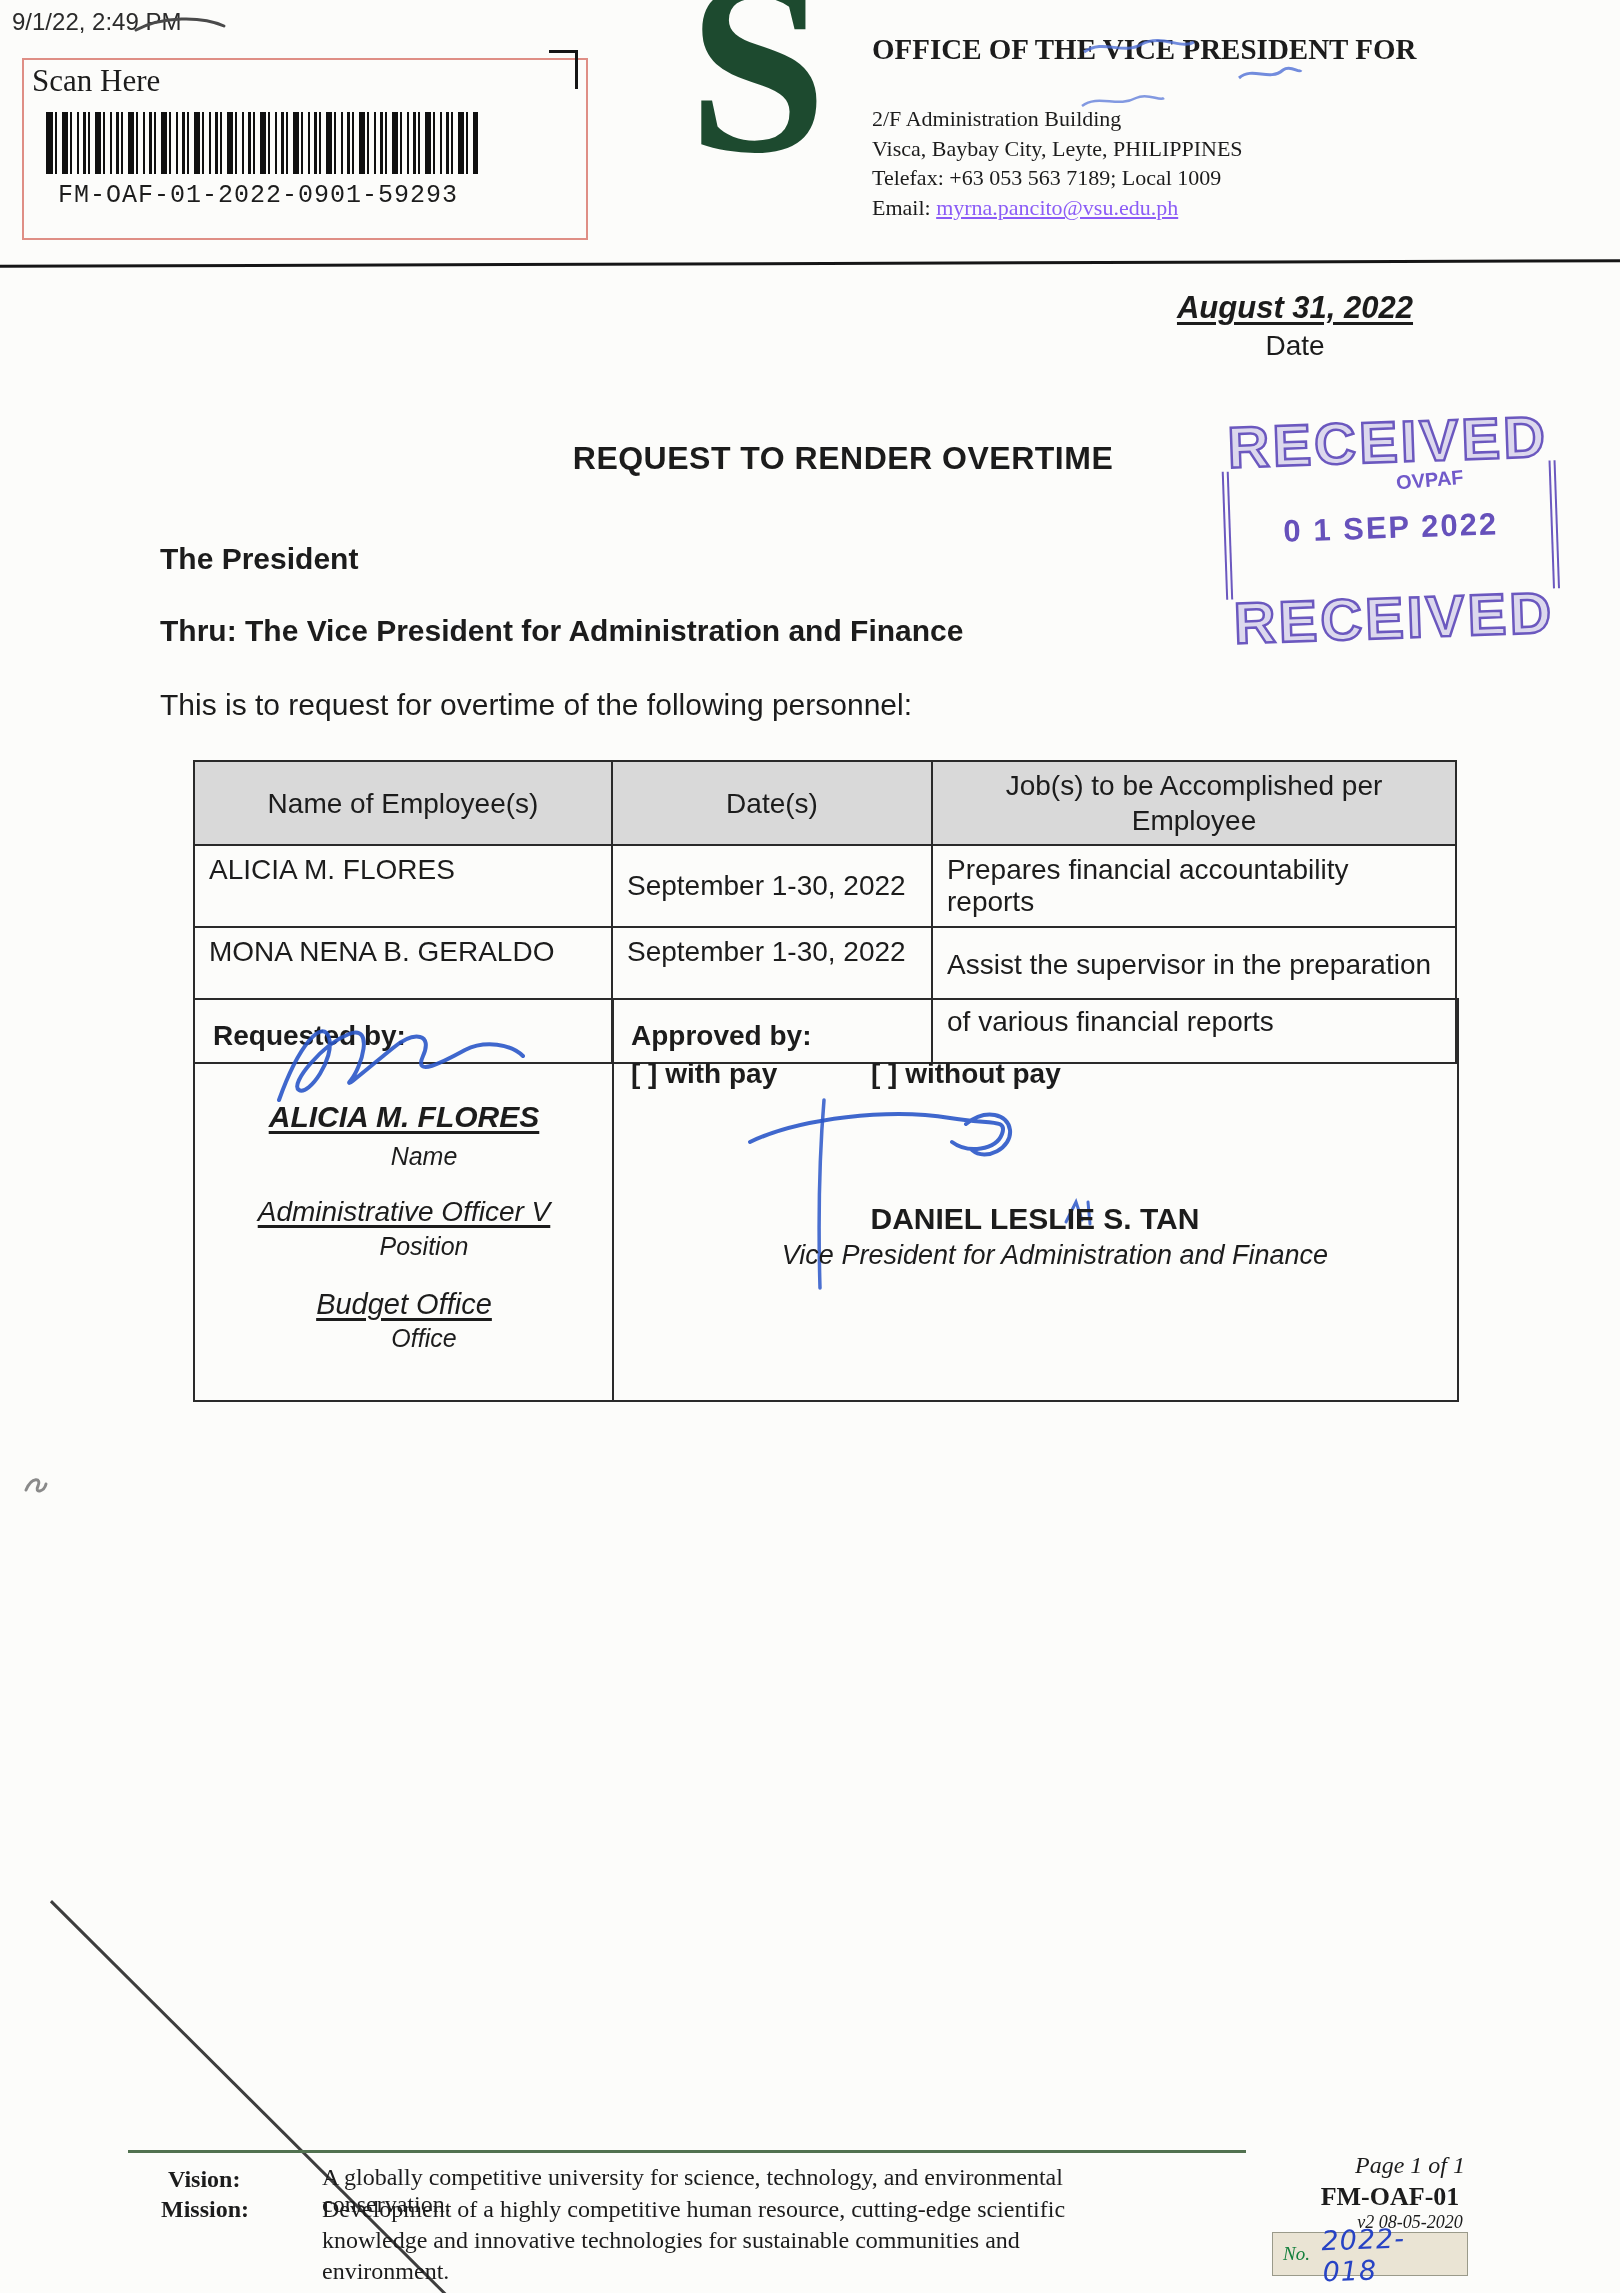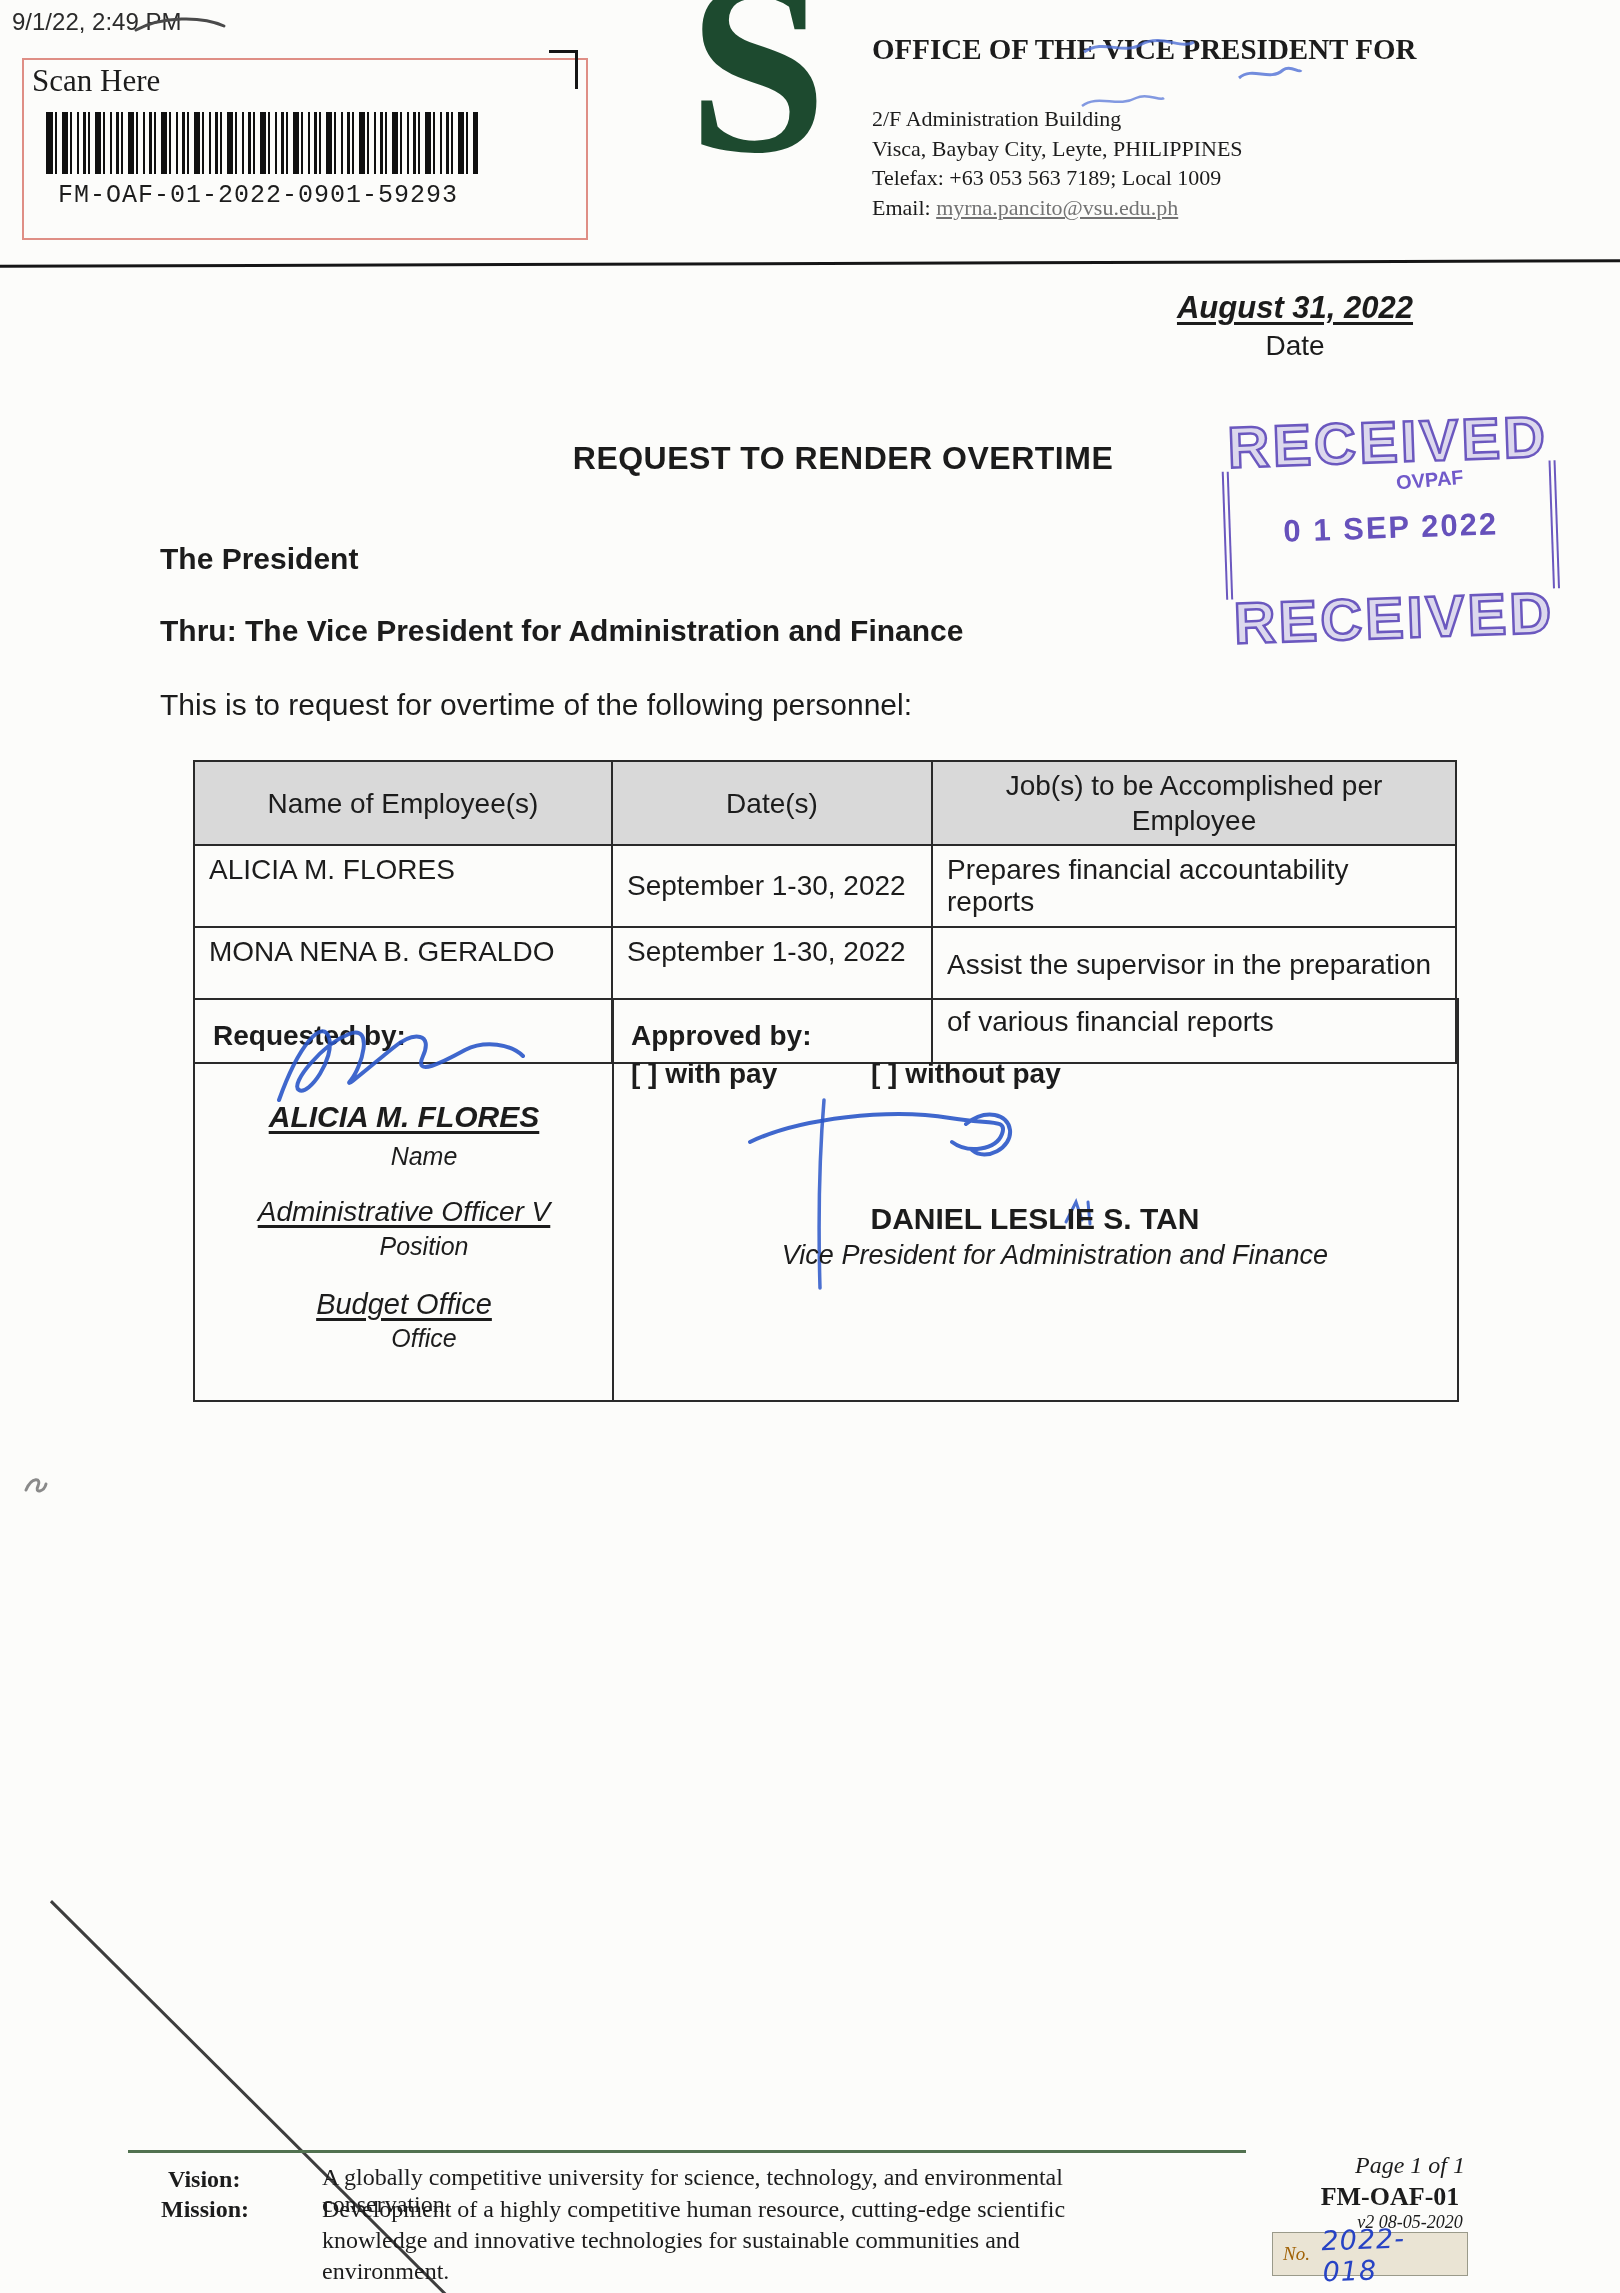--- a/index.html
+++ b/index.html
@@ -22,21 +22,21 @@
     border-left:4px solid #101010;border-right:4px solid #101010;
     background:
       repeating-linear-gradient(90deg,#101010 0 3px,transparent 3px 5px,#101010 5px 7px,transparent 7px 12px,
         #101010 12px 18px,transparent 18px 20px,#101010 20px 22px,transparent 22px 27px,#101010 27px 29px,transparent 29px 33px);}
   .barcode-text{left:46px;top:181px;width:424px;font-size:25px;letter-spacing:1px;}
 
   
   .logo-s{left:688px;top:-58px;font-size:250px;line-height:1;color:#1d4a2f;}
   .lh-office{left:872px;top:32px;width:600px;font-size:29px;line-height:1.18;}
   .lh-addr{left:872px;top:104px;width:580px;font-size:22px;line-height:1.35;}
-  .lh-link{color:#737373;text-decoration:underline;cursor:pointer;font-family:Liberation Serif, serif;}
+  .lh-link{color:#8b5cf6;text-decoration:underline;cursor:pointer;font-family:Liberation Serif, serif;}
   .rule-top{left:0;top:262px;width:1620px;height:3px;background:#161616;transform:rotate(-0.2deg);}
 
   
   .date-value{left:1155px;top:290px;width:280px;font-size:31px;}
   .date-label{left:1155px;top:330px;width:280px;font-size:28px;}
   .doc-title{left:66px;top:440px;width:1554px;font-size:32px;letter-spacing:.5px;}
 
   
   .stamp{left:1222px;top:414px;width:338px;height:240px;transform:rotate(-2deg);overflow:hidden;opacity:.95;}
   .stamp-word{left:0;width:338px;text-align:center;font-weight:bold;font-size:58px;letter-spacing:3px;
@@ -84,21 +84,21 @@
   .foot-rule{left:128px;top:2150px;width:1118px;height:3px;background:#51714f;}
   .vision-label{left:168px;top:2166px;font-size:24px;}
   .vision-text{left:322px;top:2164px;width:820px;font-size:24px;}
   .mission-label{left:161px;top:2196px;font-size:24px;}
   .mission-text{left:322px;top:2194px;width:820px;font-size:24px;line-height:1.3;}
   .page-num{left:1290px;top:2152px;width:200px;font-size:24px;}
   .form-code{left:1290px;top:2182px;width:200px;font-size:26px;}
   .form-ver{left:1290px;top:2212px;width:200px;font-size:18px;}
   .no-box{left:1272px;top:2232px;width:196px;height:44px;background:#eae4d4;border:1px solid #9a9a8a;
     display:flex;align-items:center;padding:0 10px;box-sizing:border-box;}
-  .no-label{font-family:"Liberation Serif",serif;font-style:italic;font-size:19px;color:#a16207;}
+  .no-label{font-family:"Liberation Serif",serif;font-style:italic;font-size:19px;color:#15803d;}
   .no-value{font-family:"DejaVu Sans",sans-serif;font-style:italic;color:#2743c4;font-size:27px;
     margin-left:12px;transform:rotate(-2deg);letter-spacing:1px;}
 </style>
 </head>
 <body>
 
 <div class="page">
 
   <div class="abs timestamp">9/1/22, 2:49 PM</div>
 

